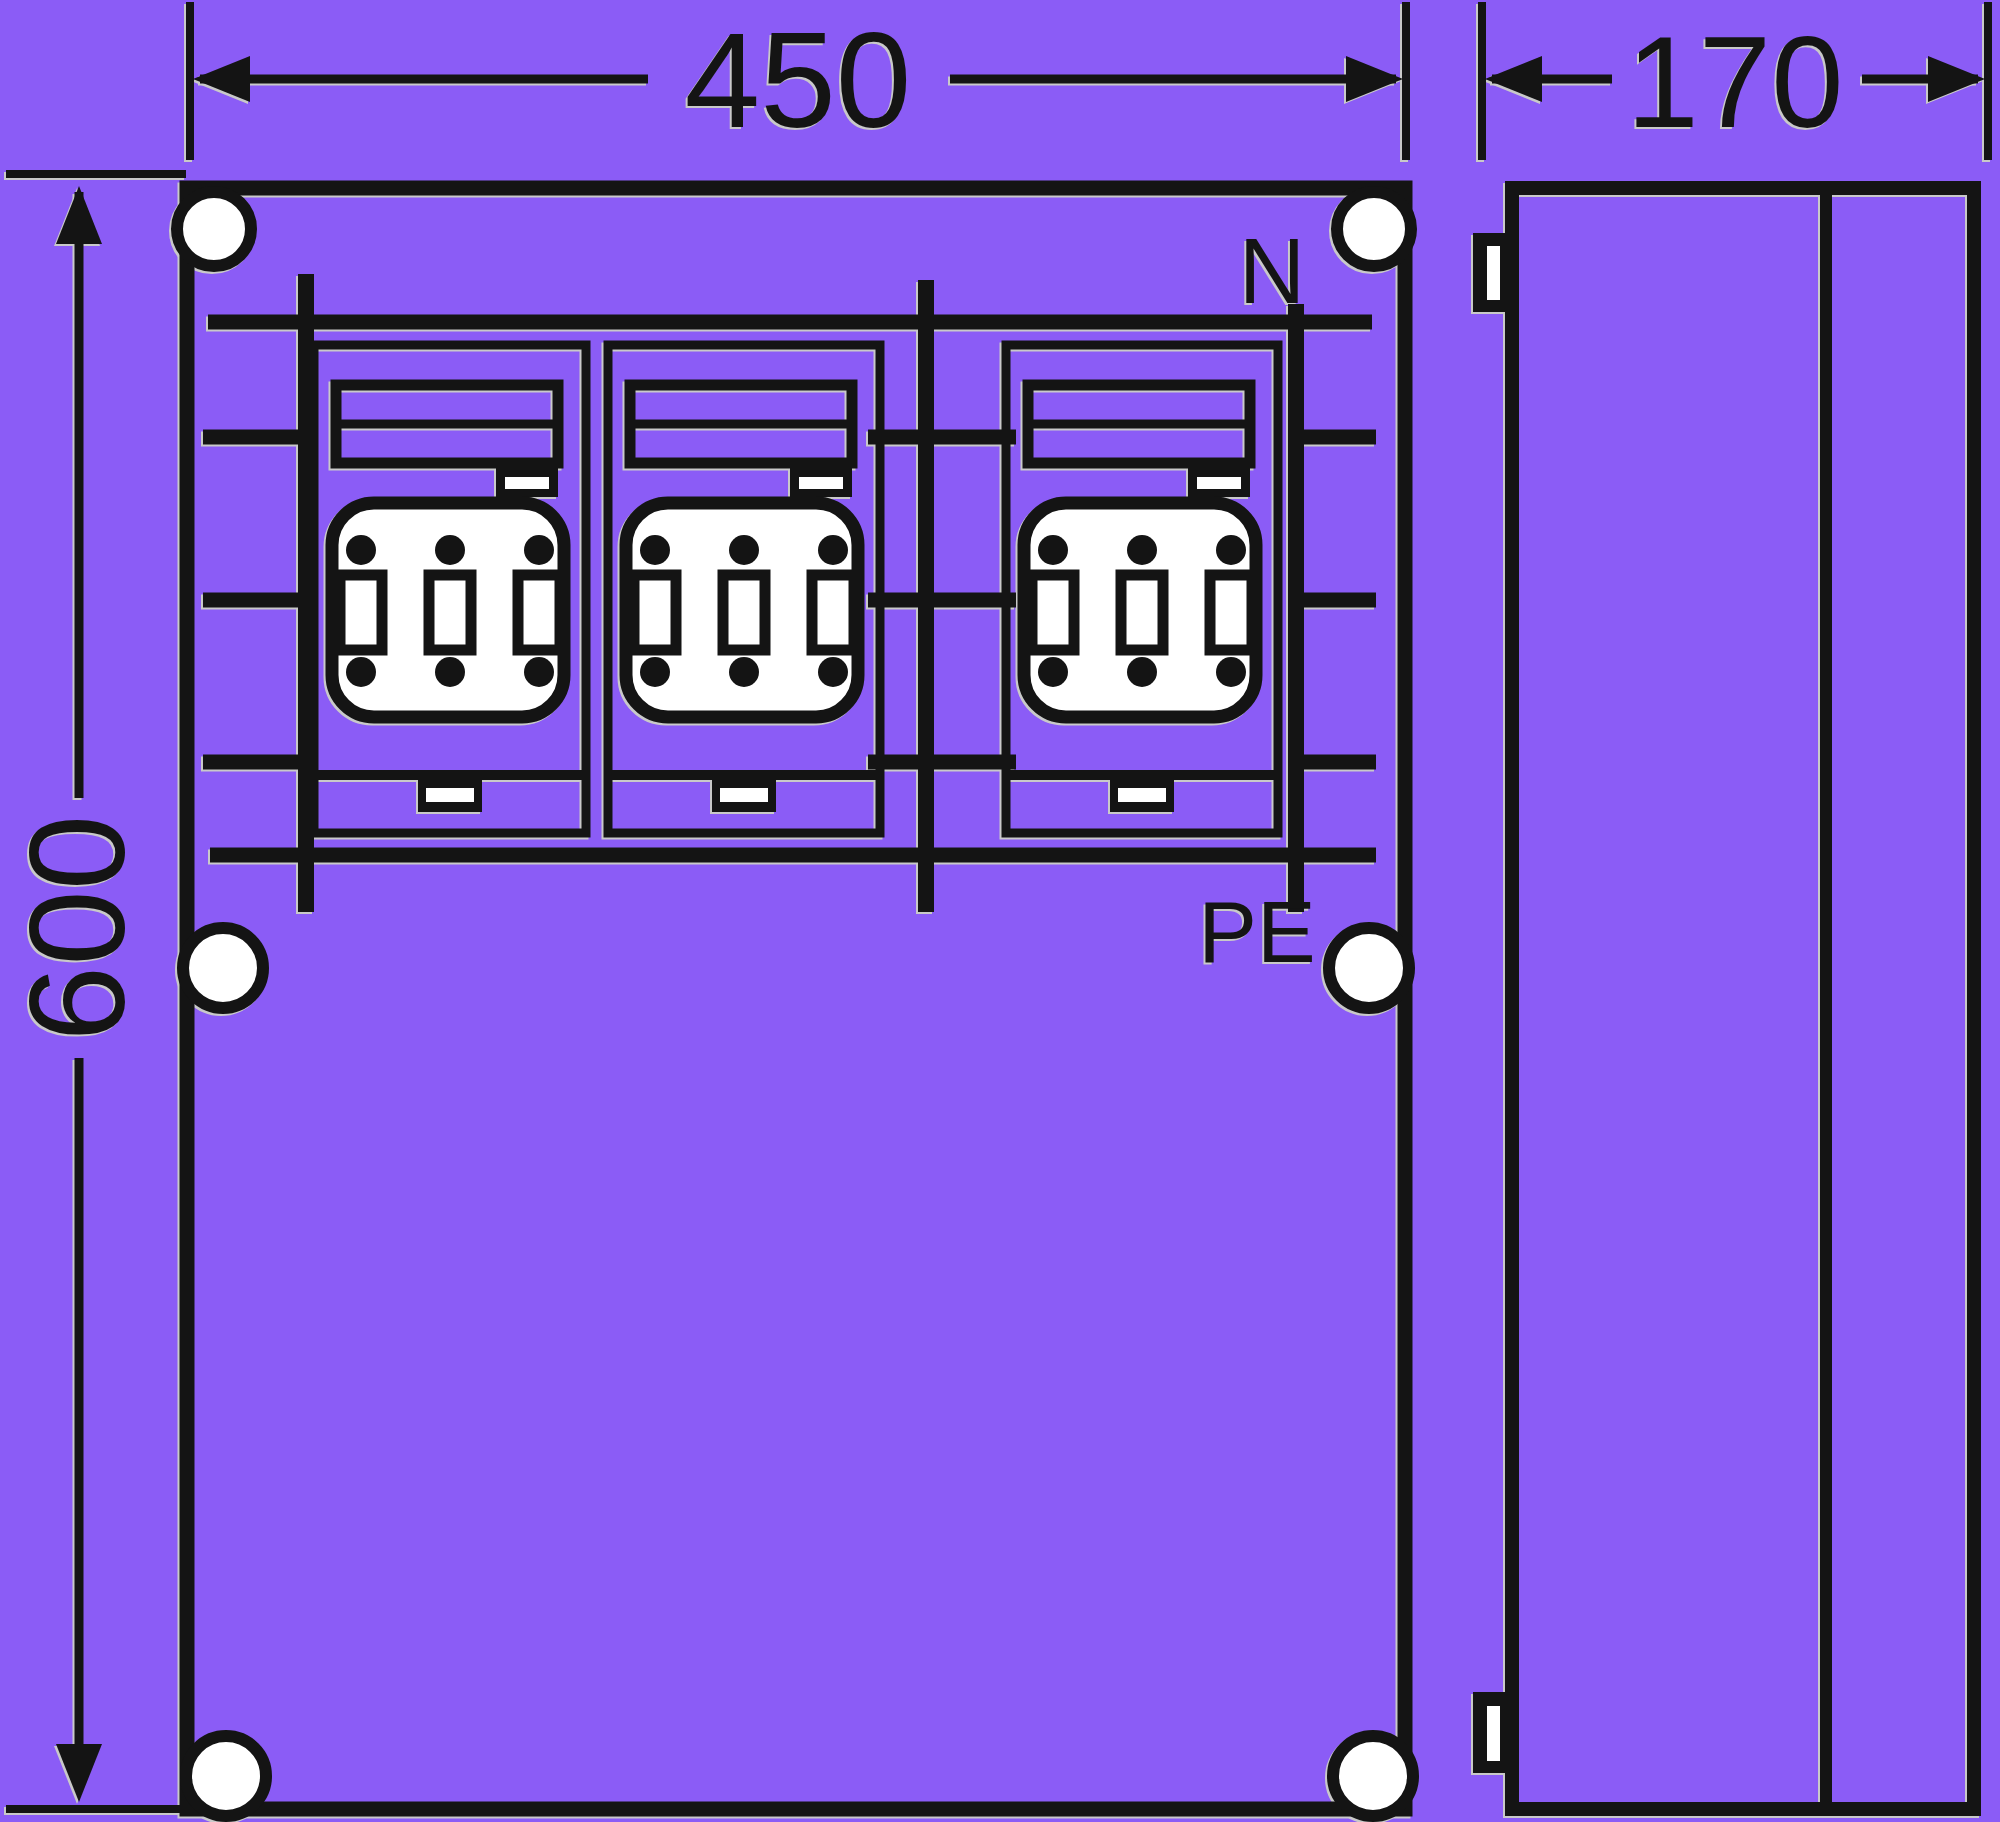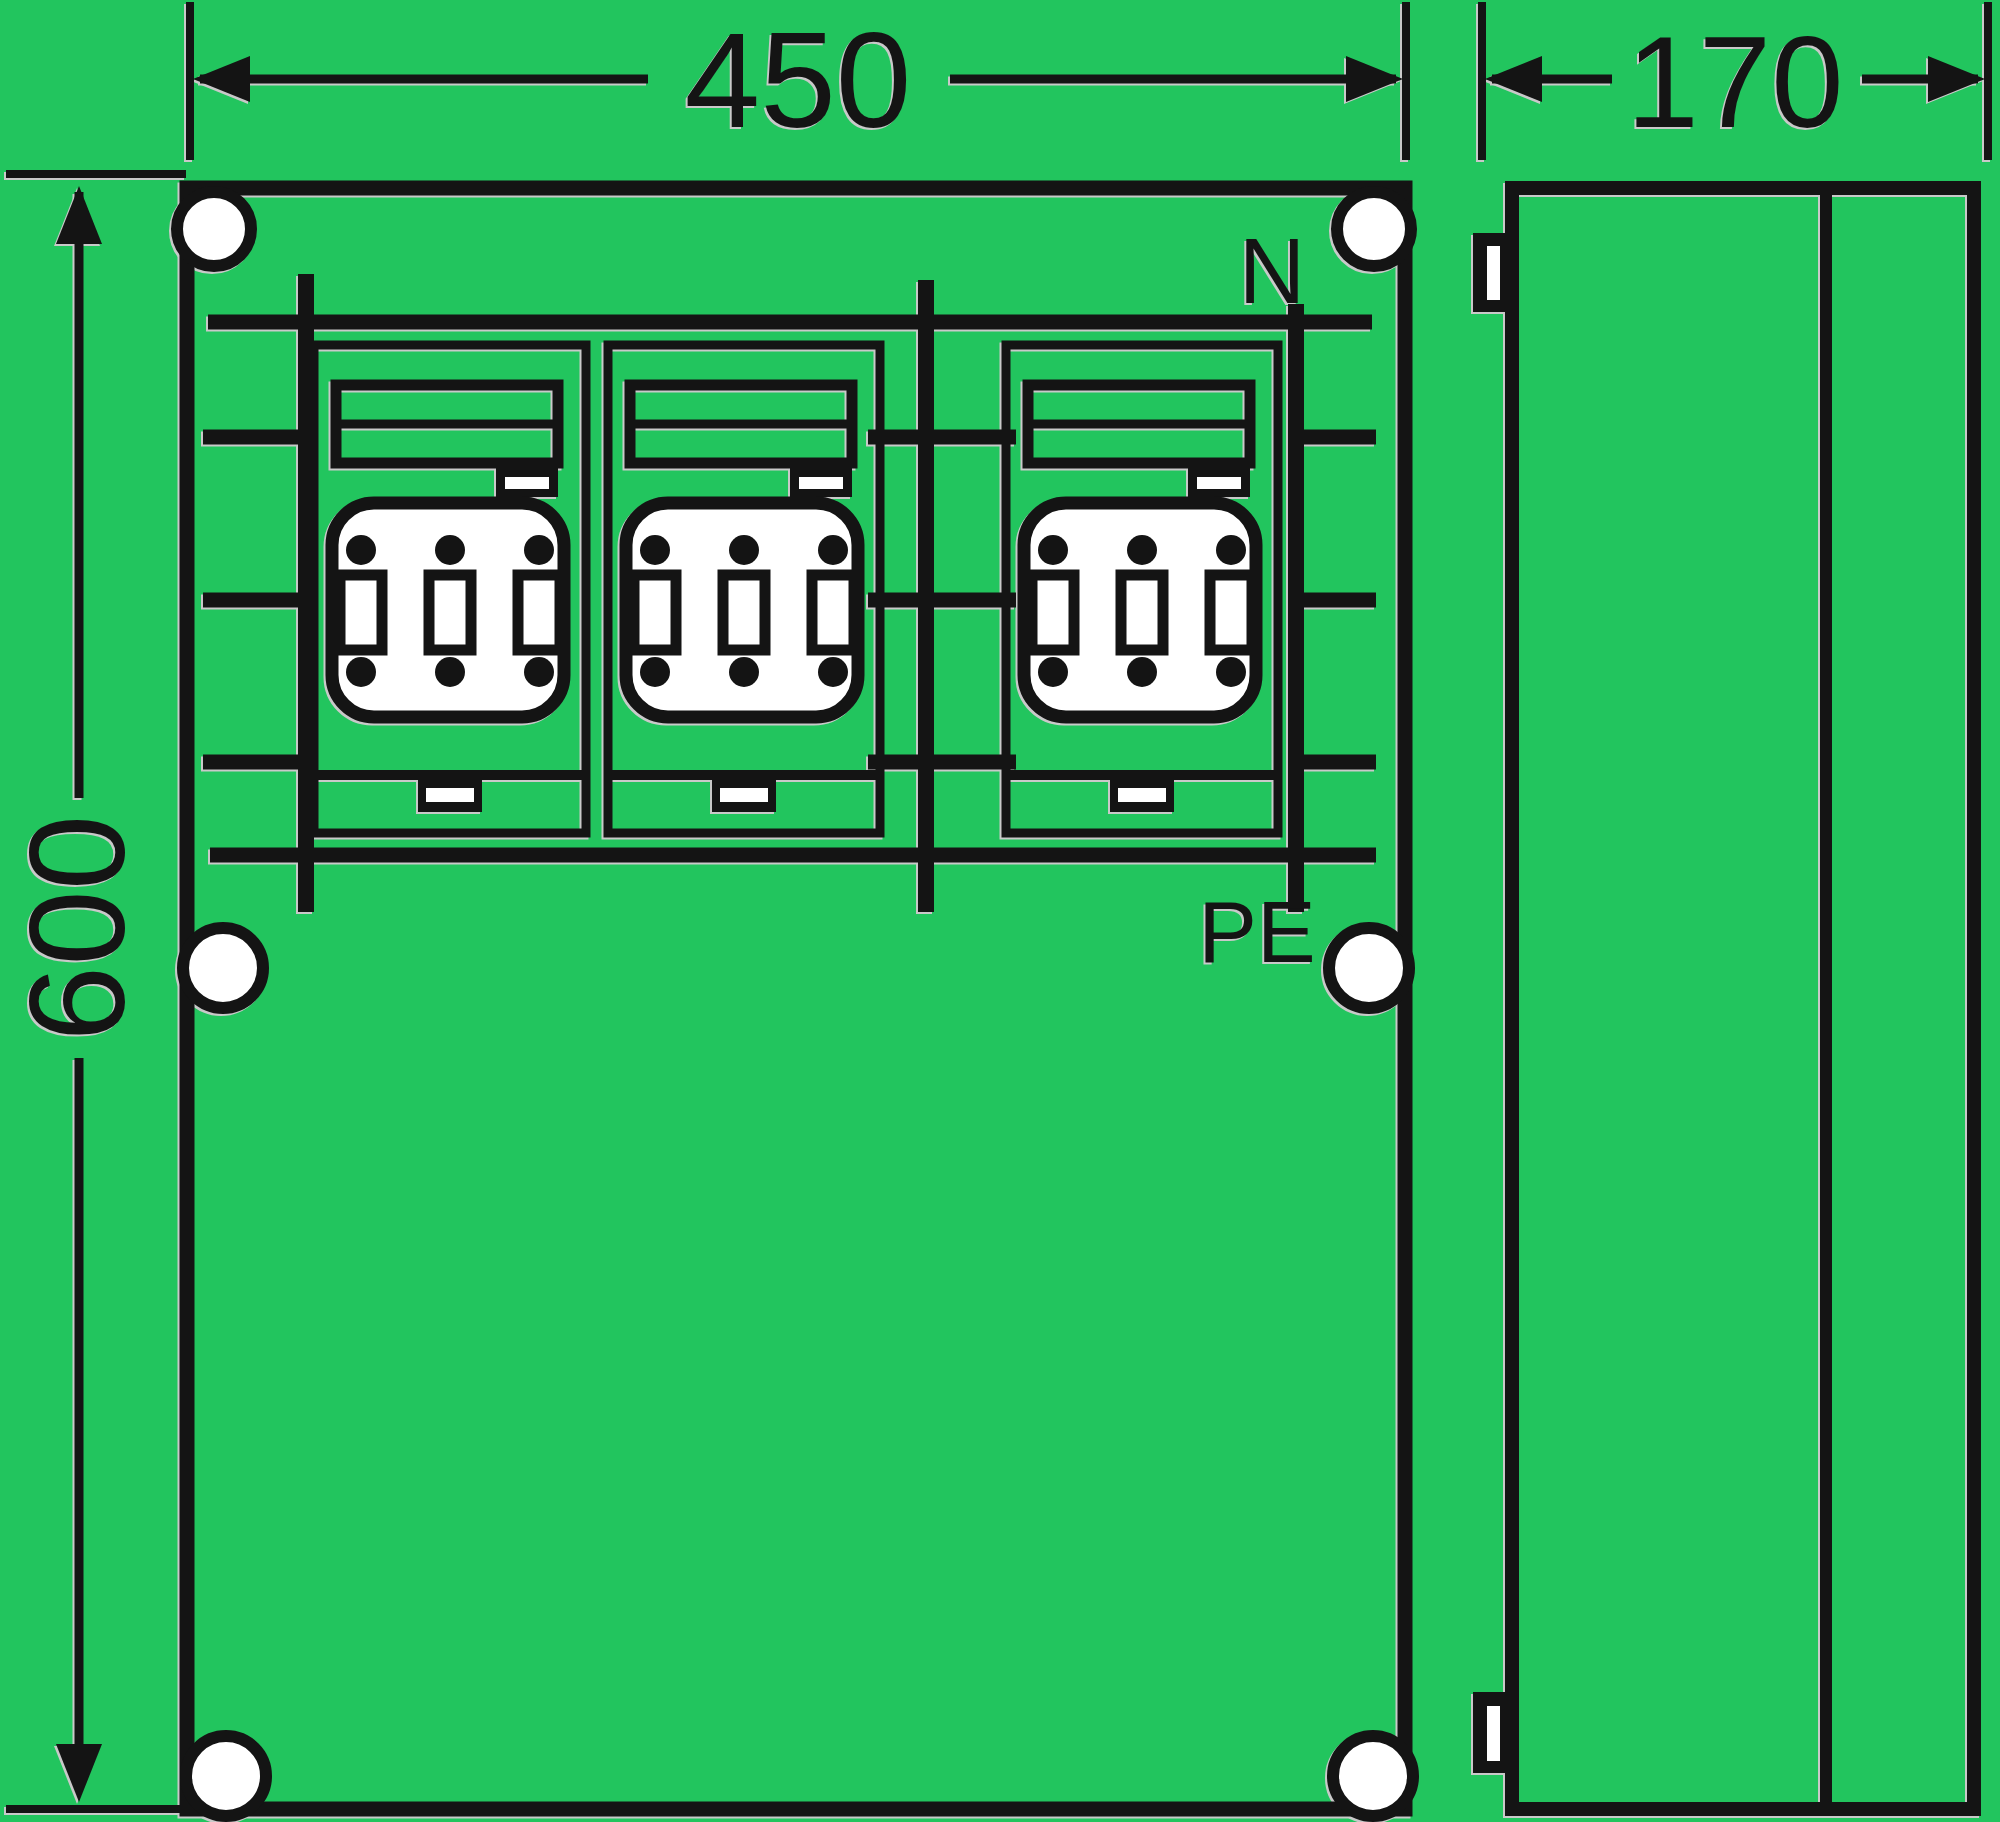--- a/index.html
+++ b/index.html
@@ -1,17 +1,17 @@
 <!DOCTYPE html>
 <html><head>
 <meta charset="utf-8">
 <style>
   html,body{margin:0;padding:0;background:#ffffff;}
   .sheet{
-    width:2000px;height:1822px;position:relative;background:#22c55e;
+    width:2000px;height:1822px;position:relative;background:#8b5cf6;
     font-family:"Liberation Sans","DejaVu Sans",sans-serif;
   }
   svg{display:block;width:2000px;height:1822px;
       filter:drop-shadow(-2px 2px 0 #c9c9c9);}
   .ink{stroke:#141414;fill:none;}
   .fill-ink{fill:#141414;stroke:none;}
   .fill-paper{fill:#ffffff;stroke:none;}
   .paper-ink{fill:#ffffff;stroke:#141414;}
   text{fill:#141414;font-family:"Liberation Sans","DejaVu Sans",sans-serif;}
 </style>

